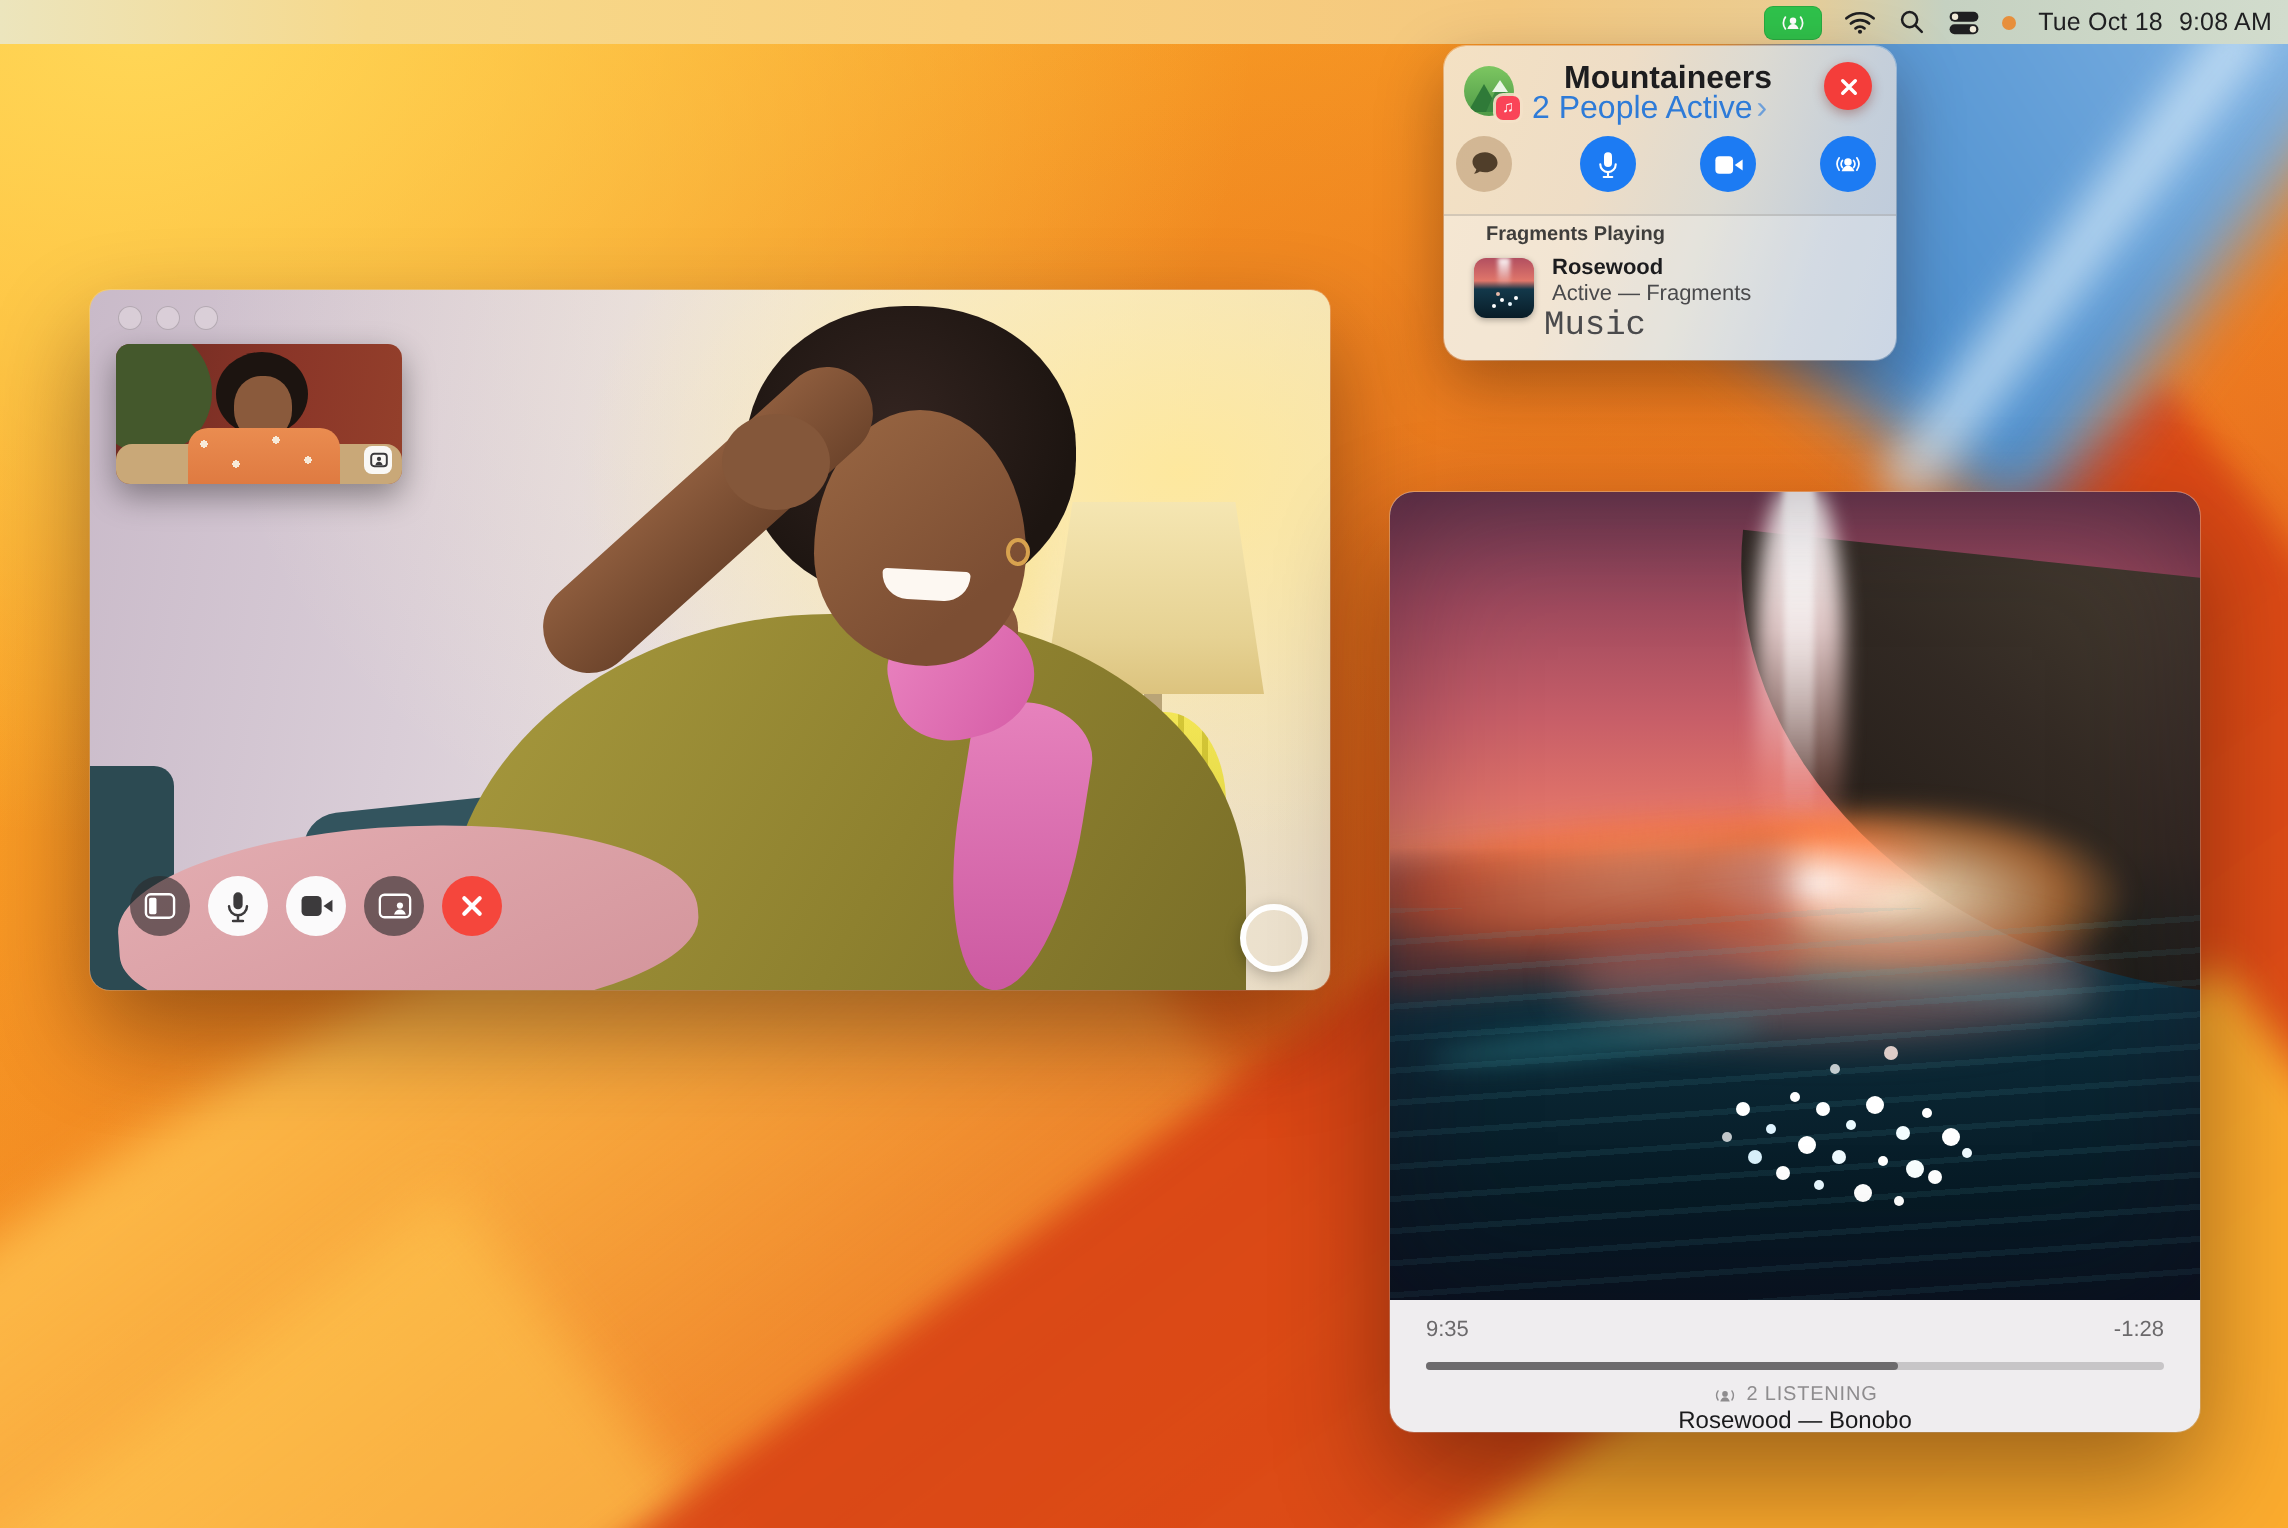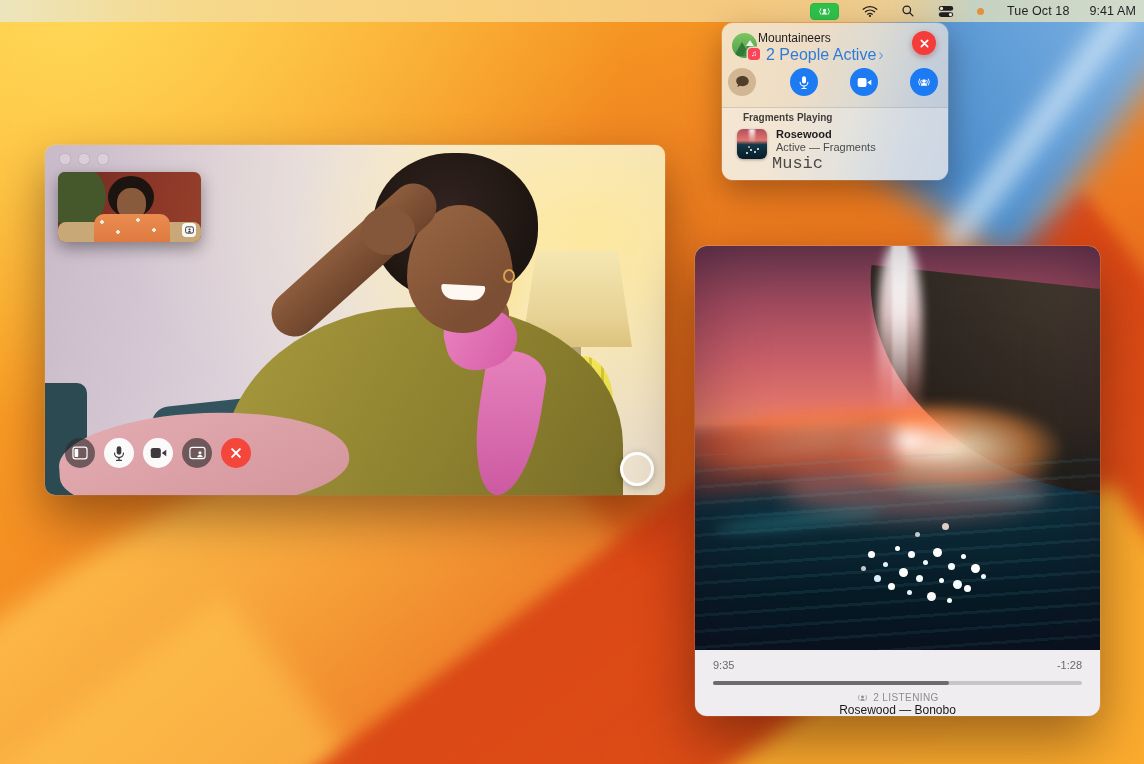--- a/index.html
+++ b/index.html
@@ -27,21 +27,21 @@
     transform:rotate(-37deg);background:#ffb430;filter:blur(10px);opacity:.92;}
   .wp-blue{position:absolute;left:842px;top:-70px;width:348px;height:248px;
     transform:rotate(-53deg);background:linear-gradient(110deg,#3c83c6,#5f9cd6 45%,#8cbbe8);
     filter:blur(17px);}
   .wp-blue-streak{position:absolute;left:888px;top:116px;width:300px;height:24px;
     transform:rotate(-53deg);background:rgba(226,242,252,.7);filter:blur(11px);}
   
   .menubar{position:absolute;left:0;top:0;width:1144px;height:22px;z-index:10;
     background:linear-gradient(90deg,#ece5bd 0%,#f6d98c 16%,#f9d07e 42%,#f4c87f 66%,#eccd92 78%,#c5d1c1 85%,#ccd7c7 93%,#d2dccd 100%);
     display:flex;align-items:center;justify-content:flex-end;}
-  .mb-items{display:flex;align-items:center;gap:23px;padding-right:8px;color:#1f1f21;}
+  .mb-items{display:flex;align-items:center;gap:11px;padding-right:8px;color:#1f1f21;}
   .mb-pill{width:29px;height:17px;border-radius:4.5px;background:#2fc24b;
     display:flex;align-items:center;justify-content:center;box-shadow:inset 0 0 0 .5px rgba(0,0,0,.12);}
   .mb-icon{display:flex;align-items:center;}
   .mb-dot{width:7px;height:7px;border-radius:50%;background:#e78f3c;}
   .mb-text{font-size:12.5px;letter-spacing:.1px;}
   .mb-time{margin-left:-3px;}
   
   svg{display:block;}
   
   .ft-window{position:absolute;left:45px;top:145px;width:620px;height:350px;border-radius:10px;
@@ -120,21 +120,21 @@
   .po-avatar{position:absolute;left:10px;top:10px;width:25px;height:25px;border-radius:50%;overflow:hidden;
     background:linear-gradient(180deg,#7cc661,#4f9a47);}
   .po-avatar .mtn1{position:absolute;left:2px;top:9px;width:0;height:0;
     border-left:8px solid transparent;border-right:8px solid transparent;border-bottom:14px solid #2f7a38;}
   .po-avatar .mtn2{position:absolute;left:11px;top:7px;width:0;height:0;
     border-left:7px solid transparent;border-right:7px solid transparent;border-bottom:16px solid #3d8a42;}
   .po-avatar .peak{position:absolute;left:14px;top:7px;width:0;height:0;
     border-left:4px solid transparent;border-right:4px solid transparent;border-bottom:6px solid #eaf6e6;}
   .po-badge{position:absolute;left:26px;top:25px;width:12px;height:12px;border-radius:3.5px;background:#fa4458;
     color:#fff;font-size:8px;line-height:12px;text-align:center;box-shadow:0 0 0 1.5px rgba(244,225,200,.9);}
-  .po-title{position:absolute;left:36px;top:8px;font-size:12px;font-weight:normal;color:#1d1d1f;}
+  .po-title{position:absolute;left:60px;top:8px;font-size:16px;font-weight:bold;color:#1d1d1f;}
   .po-sub{position:absolute;left:44px;top:23px;font-size:16px;color:#2e7bd8;}
   .po-sub .chev{color:#6d9fd9;margin-left:2px;}
   .po-close{position:absolute;left:190px;top:8px;width:24px;height:24px;border-radius:50%;border:none;padding:0;
     background:#f43d3a;display:flex;align-items:center;justify-content:center;box-shadow:0 2px 6px rgba(120,20,10,.35);}
   .po-btnrow{position:absolute;left:0;top:45px;width:226px;height:28px;}
   .po-btn{position:absolute;top:0;width:28px;height:28px;border-radius:50%;border:none;padding:0;
     display:flex;align-items:center;justify-content:center;}
   .po-btn.tan{background:rgba(166,126,82,.42);}
   .po-btn.blue{background:#1c7bf3;}
   .po-section-label{position:absolute;left:21px;top:89px;font-size:10px;font-weight:bold;color:#3f3e3c;}
@@ -226,21 +226,21 @@
     <span class="mb-icon">
       <svg width="16" height="13" viewBox="0 0 20 16">
         <rect x="1" y="1" width="18" height="6.2" rx="3.1" fill="#1f1f21"></rect>
         <circle cx="4.4" cy="4.1" r="2" fill="#f0ead8"></circle>
         <rect x="1" y="8.8" width="18" height="6.2" rx="3.1" fill="#1f1f21"></rect>
         <circle cx="15.6" cy="11.9" r="2" fill="#f0ead8"></circle>
       </svg>
     </span>
     <span class="mb-dot"></span>
     <span class="mb-text">Tue Oct 18</span>
-    <span class="mb-text mb-time">9:41 AM</span>
+    <span class="mb-text mb-time">9:08 AM</span>
   </div>
 </div>
 
 <div class="ft-window">
   <div class="ft-video">
     <div class="lamp-glow"></div>
     <div class="lamp-shade"></div>
     <div class="lamp-neck"></div>
     <div class="lamp-base"></div>
     <div class="sofa-back"></div>

